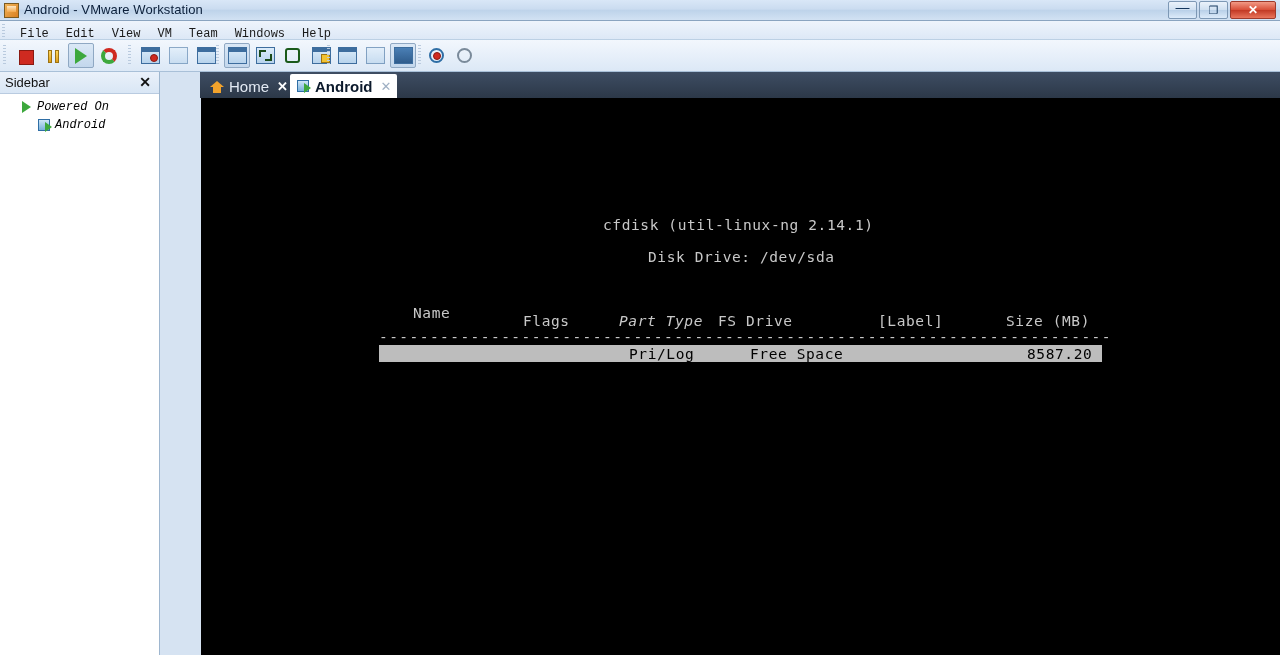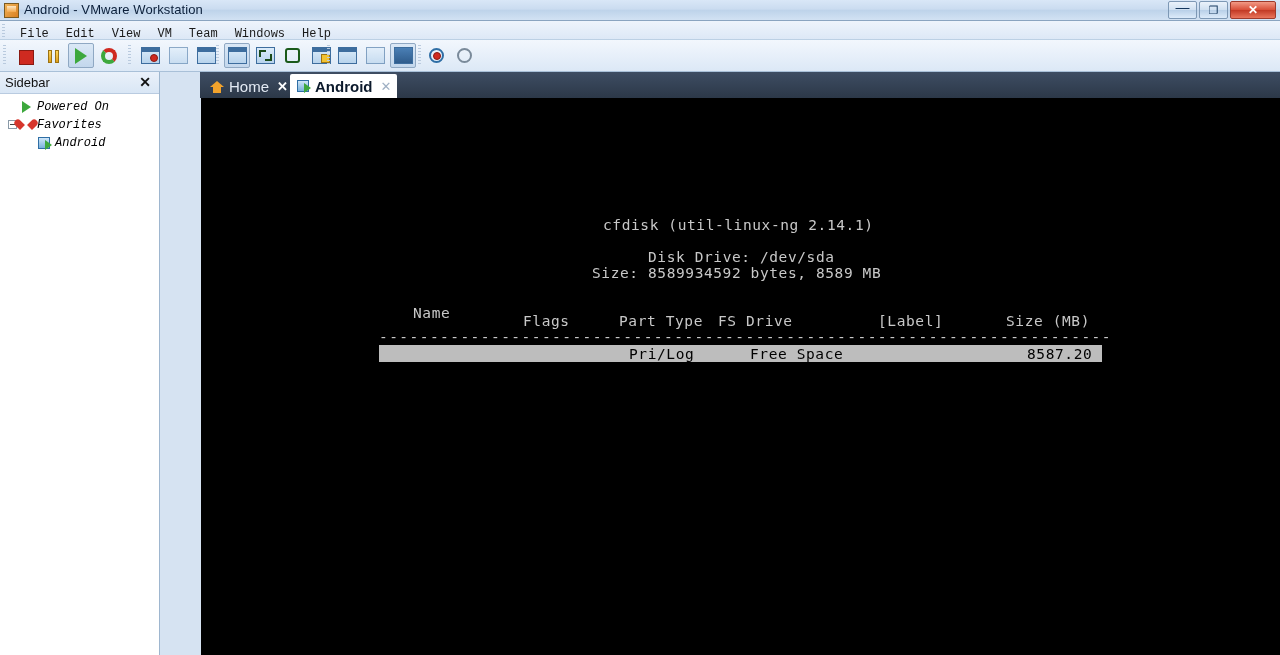--- a/index.html
+++ b/index.html
@@ -446,27 +446,20 @@
     </div>
     <div class="tree">
 
       <div class="tree-row indent-1">
         <span class="t-ico">
             <i class="t-play"></i>
           </span>
         <span class="tree-label">Powered On</span>
       </div>
 
-      <div class="tree-row indent-1">
-        <span class="expander"></span>
-        <span class="t-ico">
-            <i class="t-heart"></i>
-          </span>
-        <span class="tree-label">Favorites</span>
-      </div>
 
       <div class="tree-row indent-2">
         <span class="t-ico">
             <i class="t-vm"></i>
           </span>
         <span class="tree-label">Android</span>
       </div>
 
     </div>
   </div>
@@ -488,27 +481,26 @@
     </div>
   </div>
 
   <div class="vmscreen">
     <div class="term">
 
       <div class="tline" style="left:402px; top:119px;">cfdisk (util-linux-ng 2.14.1)</div>
 
       <div class="tline" style="left:447px; top:151px;">Disk Drive: /dev/sda</div>
 
-      <div class="tline" style="left:391px; top:167px;">Size: 8589934592 bytes, 8589 MB</div>
 
 
       
       <div class="tline" style="left:212px; top:207px;">Name</div>
       <div class="tline" style="left:322px; top:215px;">Flags</div>
-      <div class="tline" style="left:418px; top:215px;">Part Type</div>
+      <div class="tline" style="left:418px; top:215px;font-style:italic;">Part Type</div>
       <div class="tline" style="left:517px; top:215px;">FS Drive</div>
       <div class="tline" style="left:677px; top:215px;">[Label]</div>
       <div class="tline" style="left:805px; top:215px;">Size (MB)</div>
 
       
       <div class="tline" style="left:178px; top:231px; letter-spacing:1.45px;">------------------------------------------------------------------------</div>
 
       
       <div class="sel-row" style="left:178px; top:247px; width:723px; height:17px;">
         <span class="tline" style="left:250px; top:1px;">Pri/Log</span>

